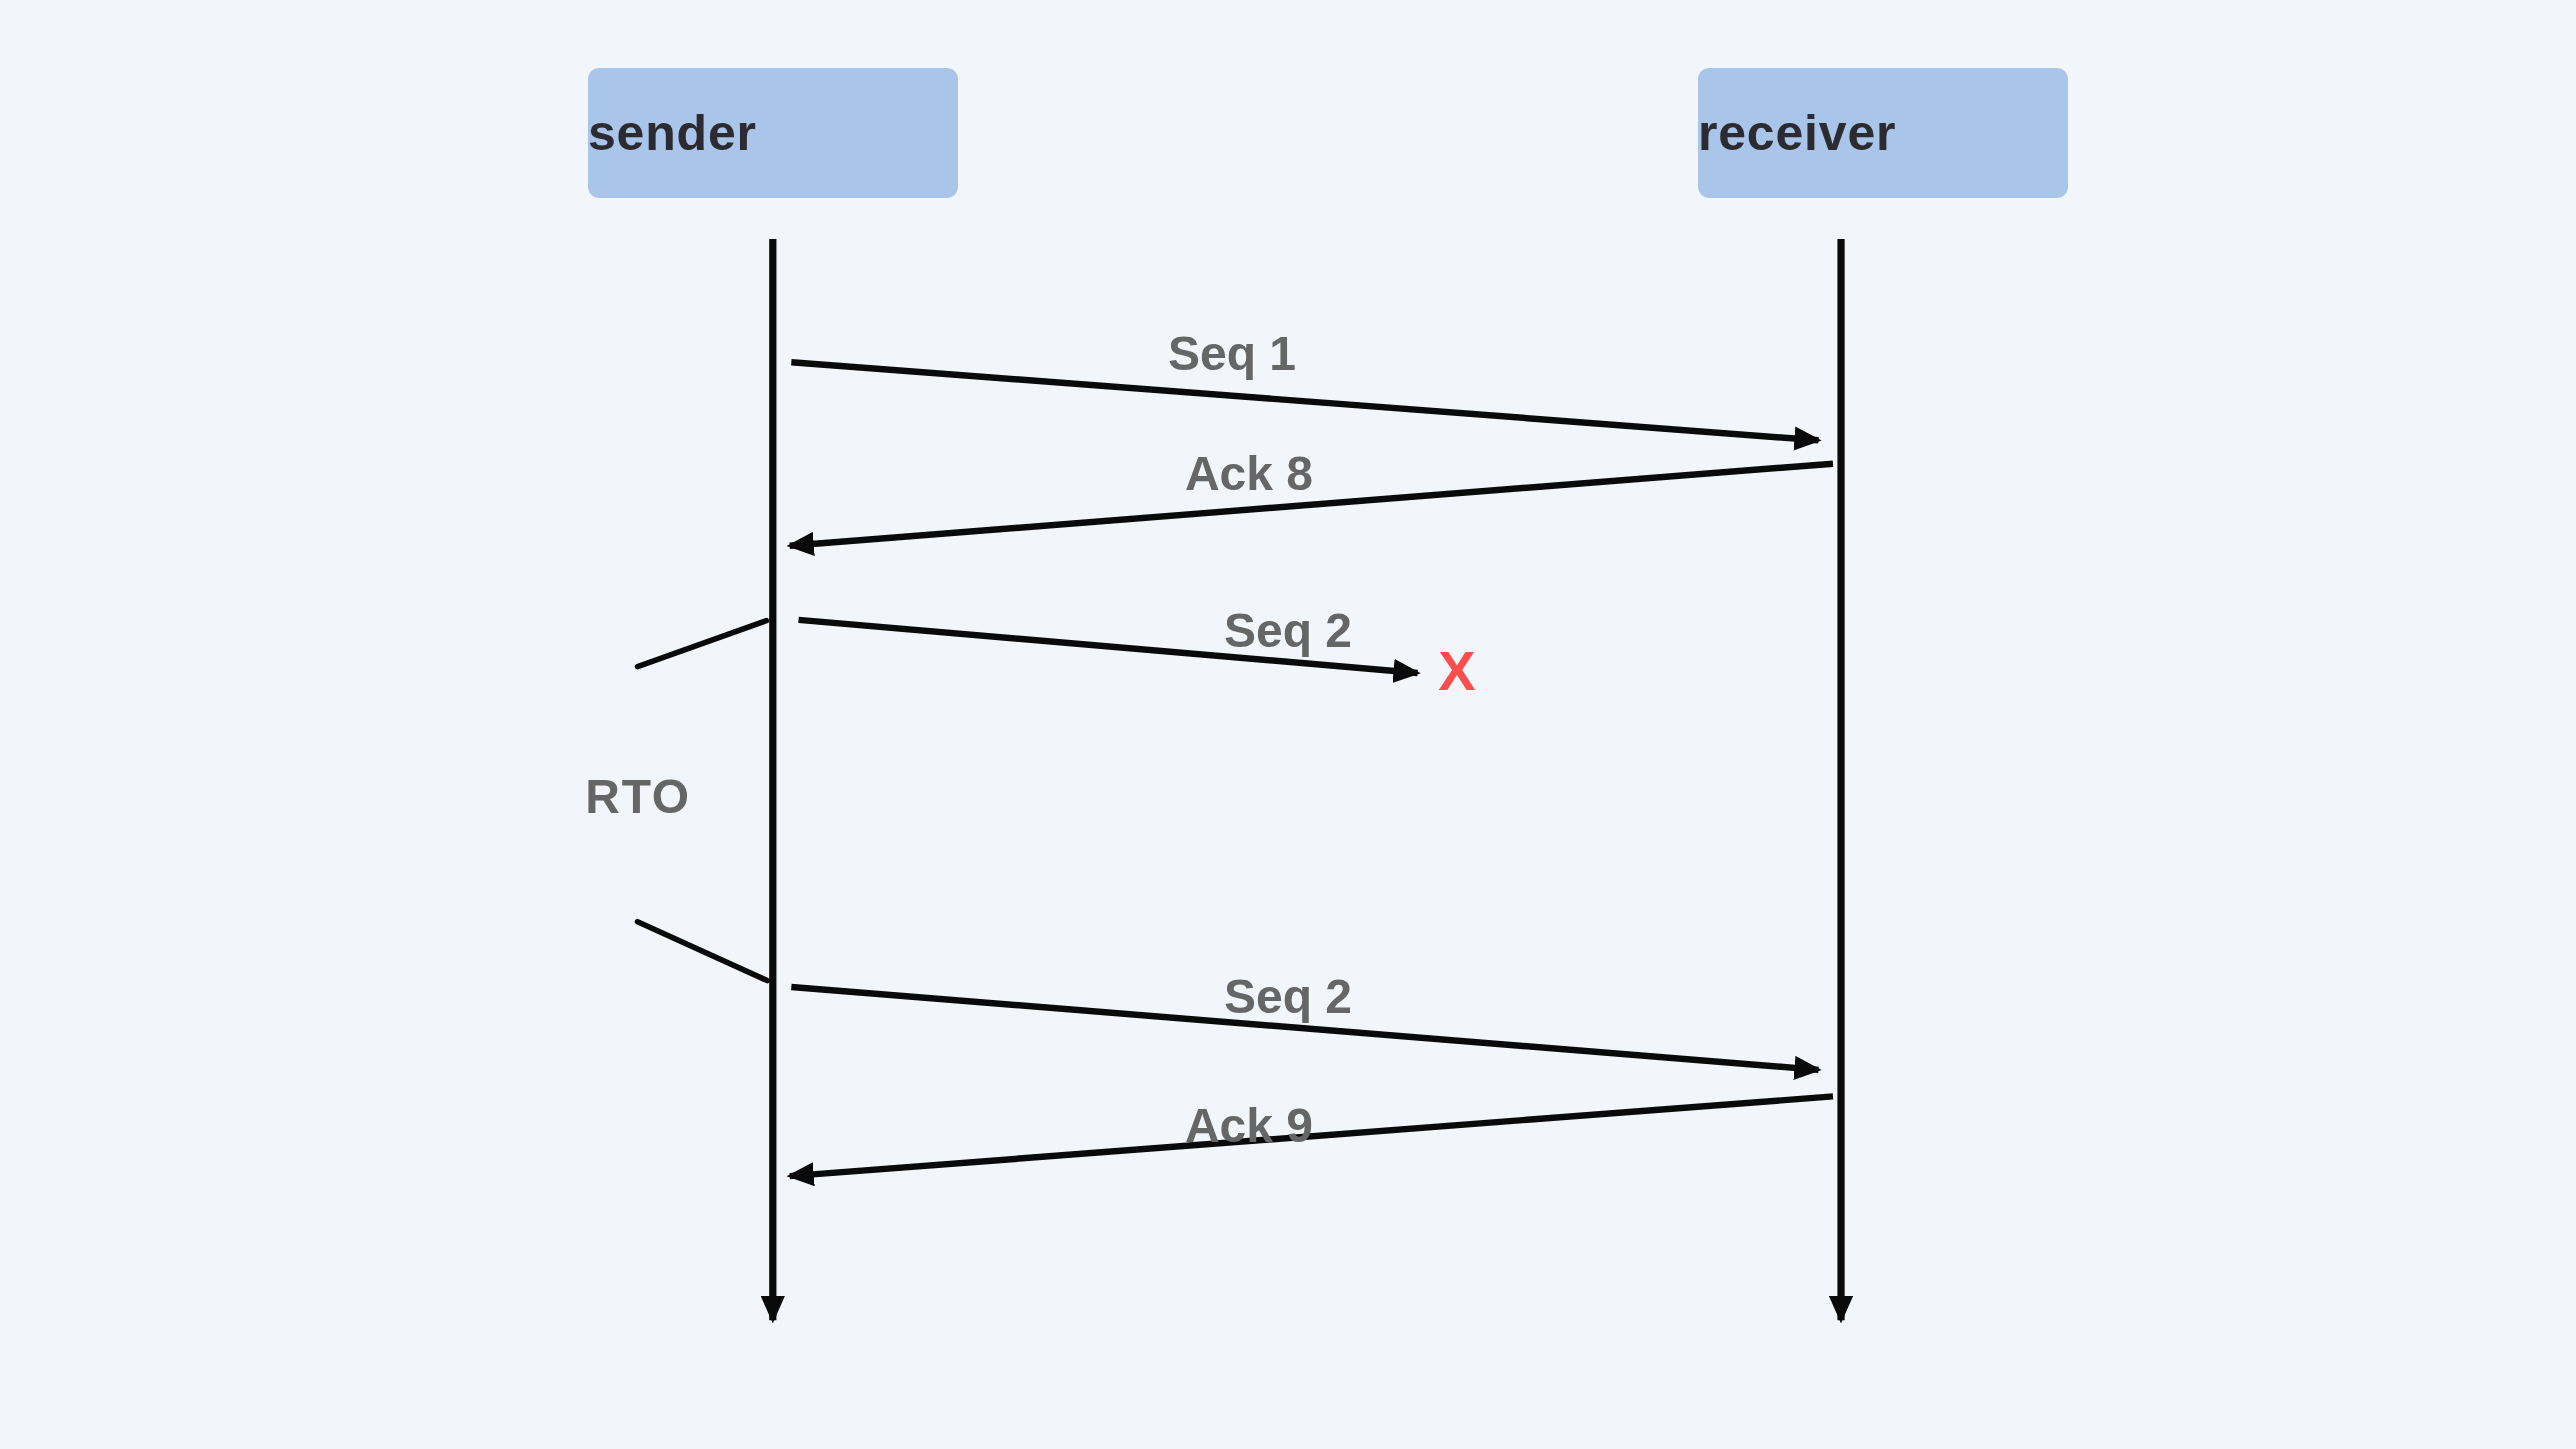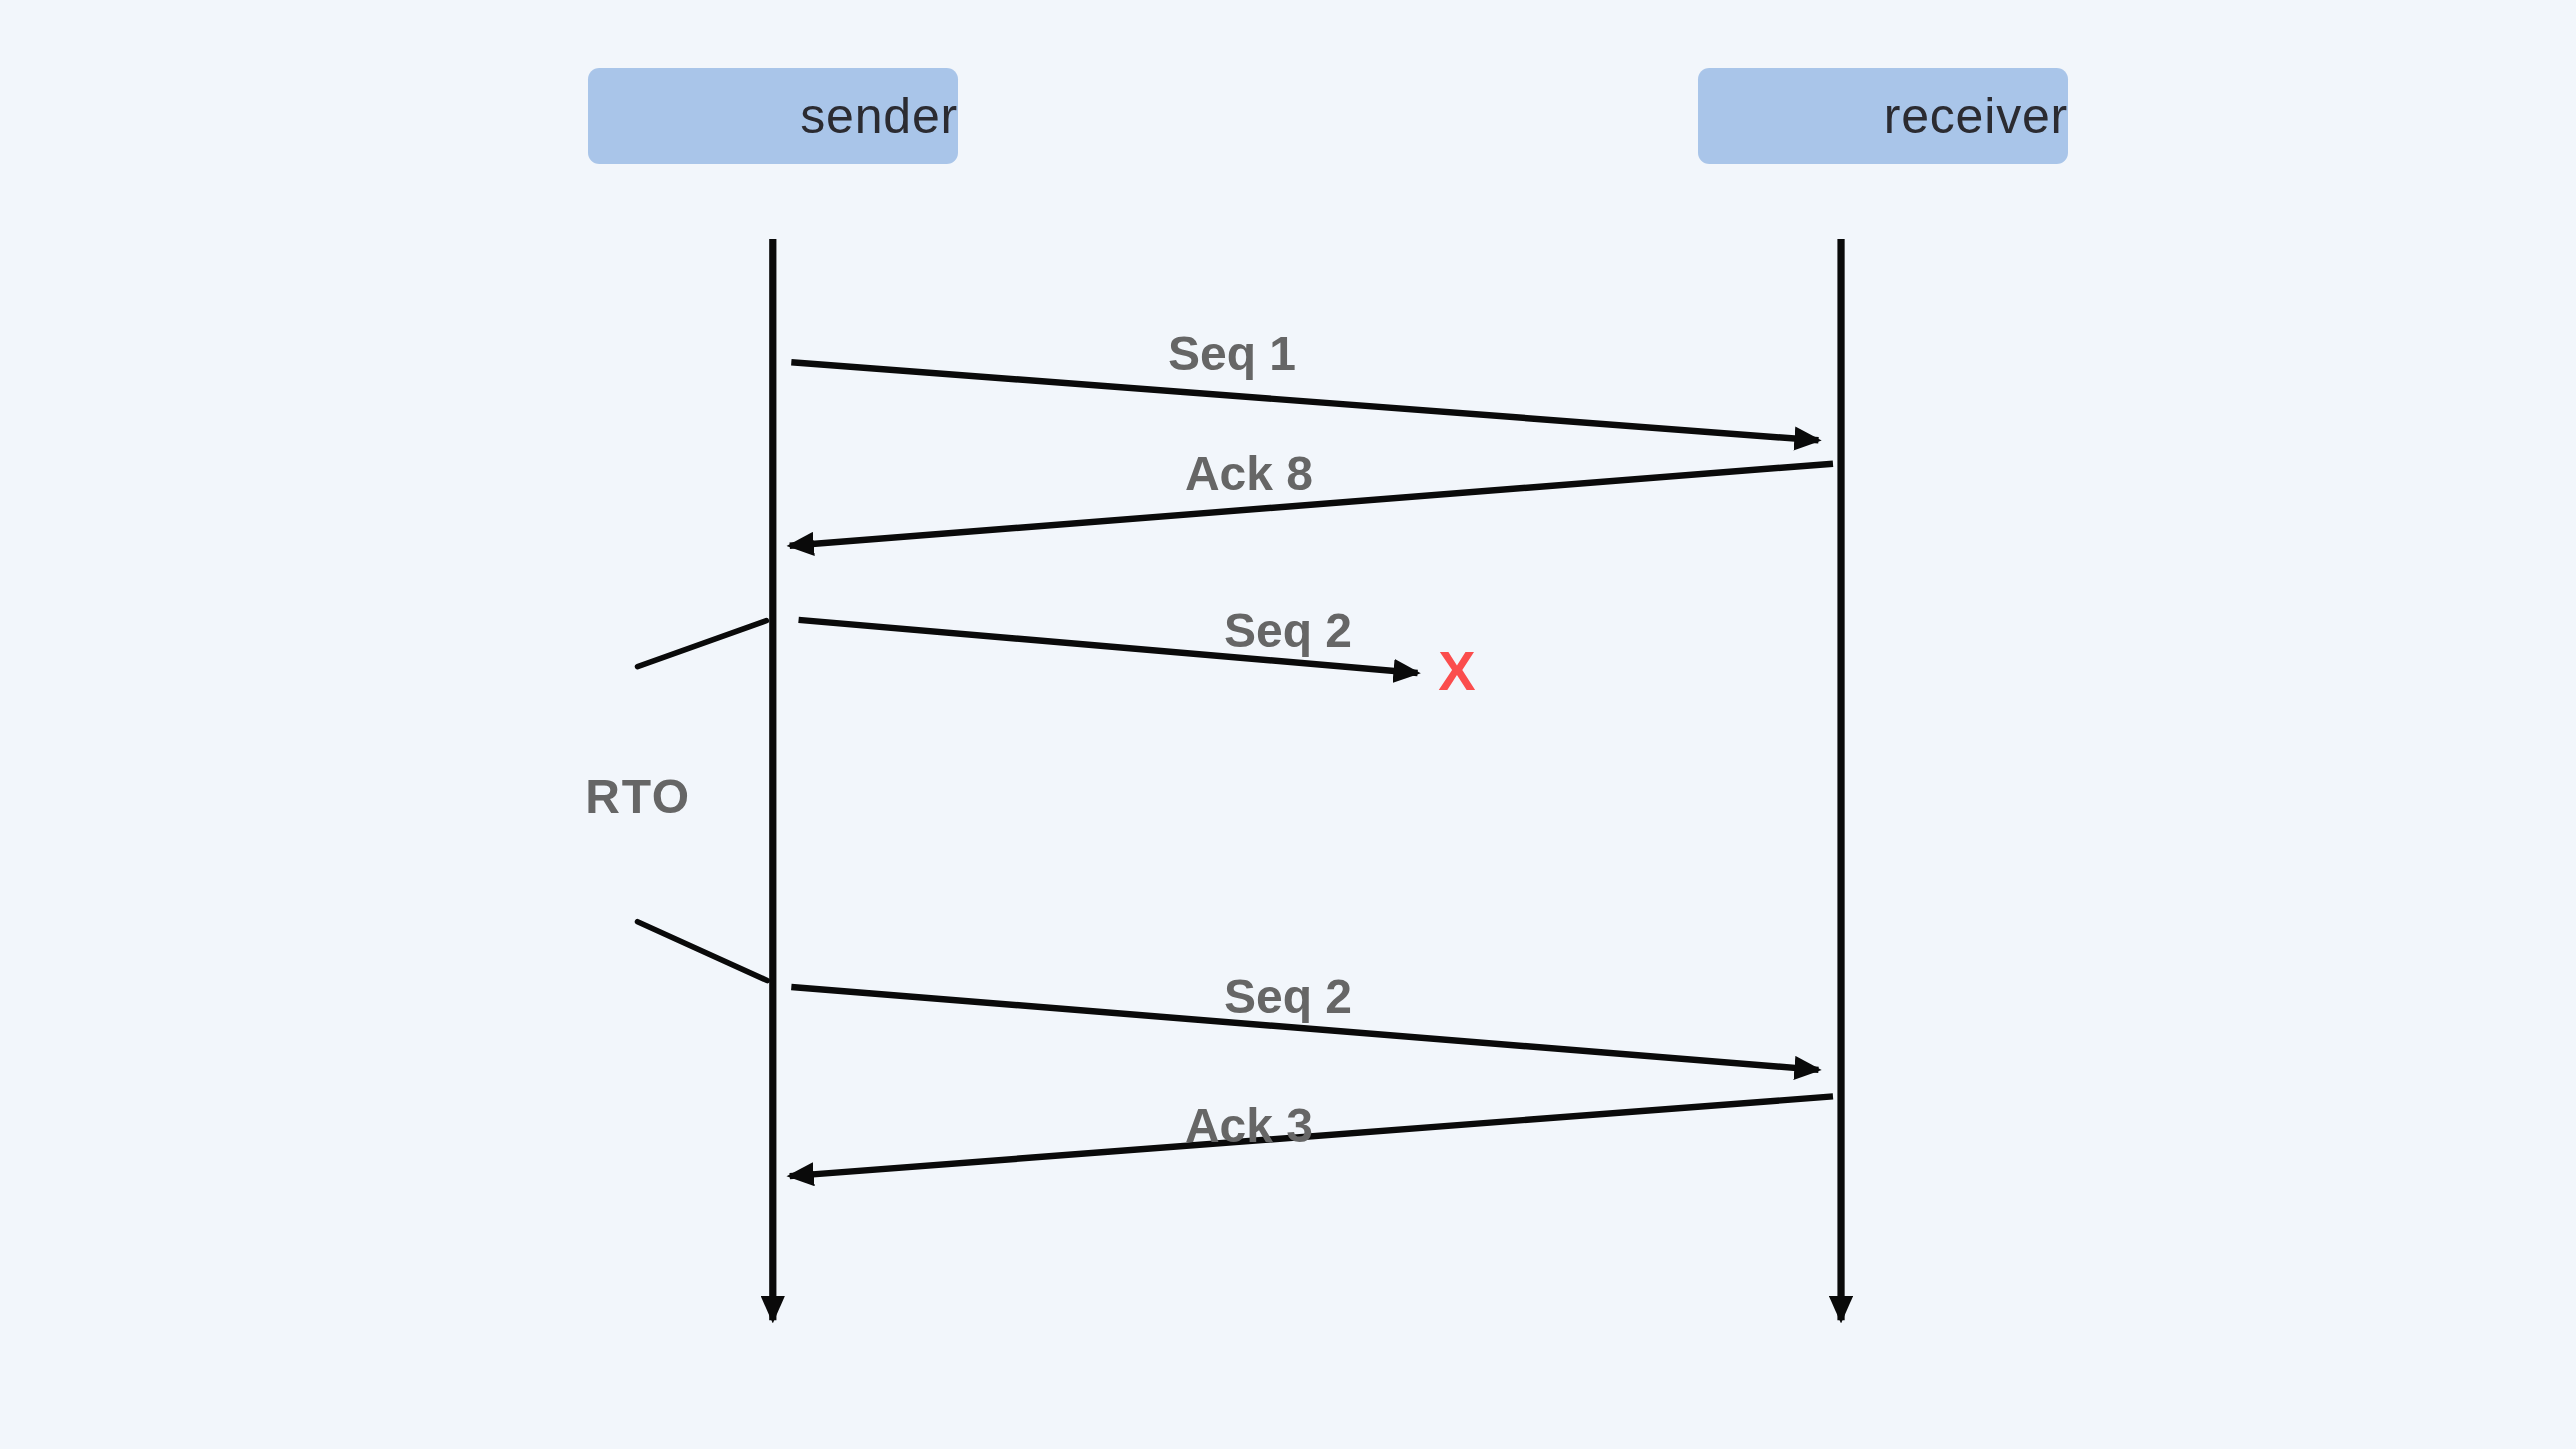--- a/index.html
+++ b/index.html
@@ -19,29 +19,30 @@
     overflow: hidden;
   }
   .stage {
     position: relative;
     width: 2576px;
     height: 1449px;
   }
   .actor-box {
     position: absolute;
     width: 370px;
-    height: 96px;
+    height: 130px;
     background: var(--actor-fill);
     border-radius: 11.3px;
     display: flex;
     align-items: center;
-    justify-content: flex-end;
+    justify-content: flex-start;
     font-size: 50px;
     color: var(--actor-text);
     letter-spacing: 0.8px;
+    font-weight: bold;
   }
   #actor-sender   { left: 588px;  top: 68px; }
   #actor-receiver { left: 1656px; top: 68px; margin-left: 42px; }
 
   svg.wires {
     position: absolute;
     left: 0; top: 0;
     width: 2576px;
     height: 1449px;
   }
@@ -104,20 +105,20 @@
     <span>sender</span>
   </div>
   <div class="actor-box" id="actor-receiver">
     <span>receiver</span>
   </div>
 
   <span class="msg-label" style="left:1232px; top:353px;">Seq 1</span>
   <span class="msg-label" style="left:1249px; top:473px;">Ack 8</span>
   <span class="msg-label" style="left:1288px; top:630px;">Seq 2</span>
   <span class="msg-label" style="left:1288px; top:996px;">Seq 2</span>
-  <span class="msg-label" style="left:1249px; top:1125px;">Ack 3</span>
+  <span class="msg-label" style="left:1249px; top:1125px;">Ack 9</span>
 
   <span class="loss-marker" style="left:1457px; top:670px;">X</span>
 
   <span class="timer-label" style="left:638px; top:796px;text-align:center;">RTO</span>
 
 </div>
 
 
 </body></html>

